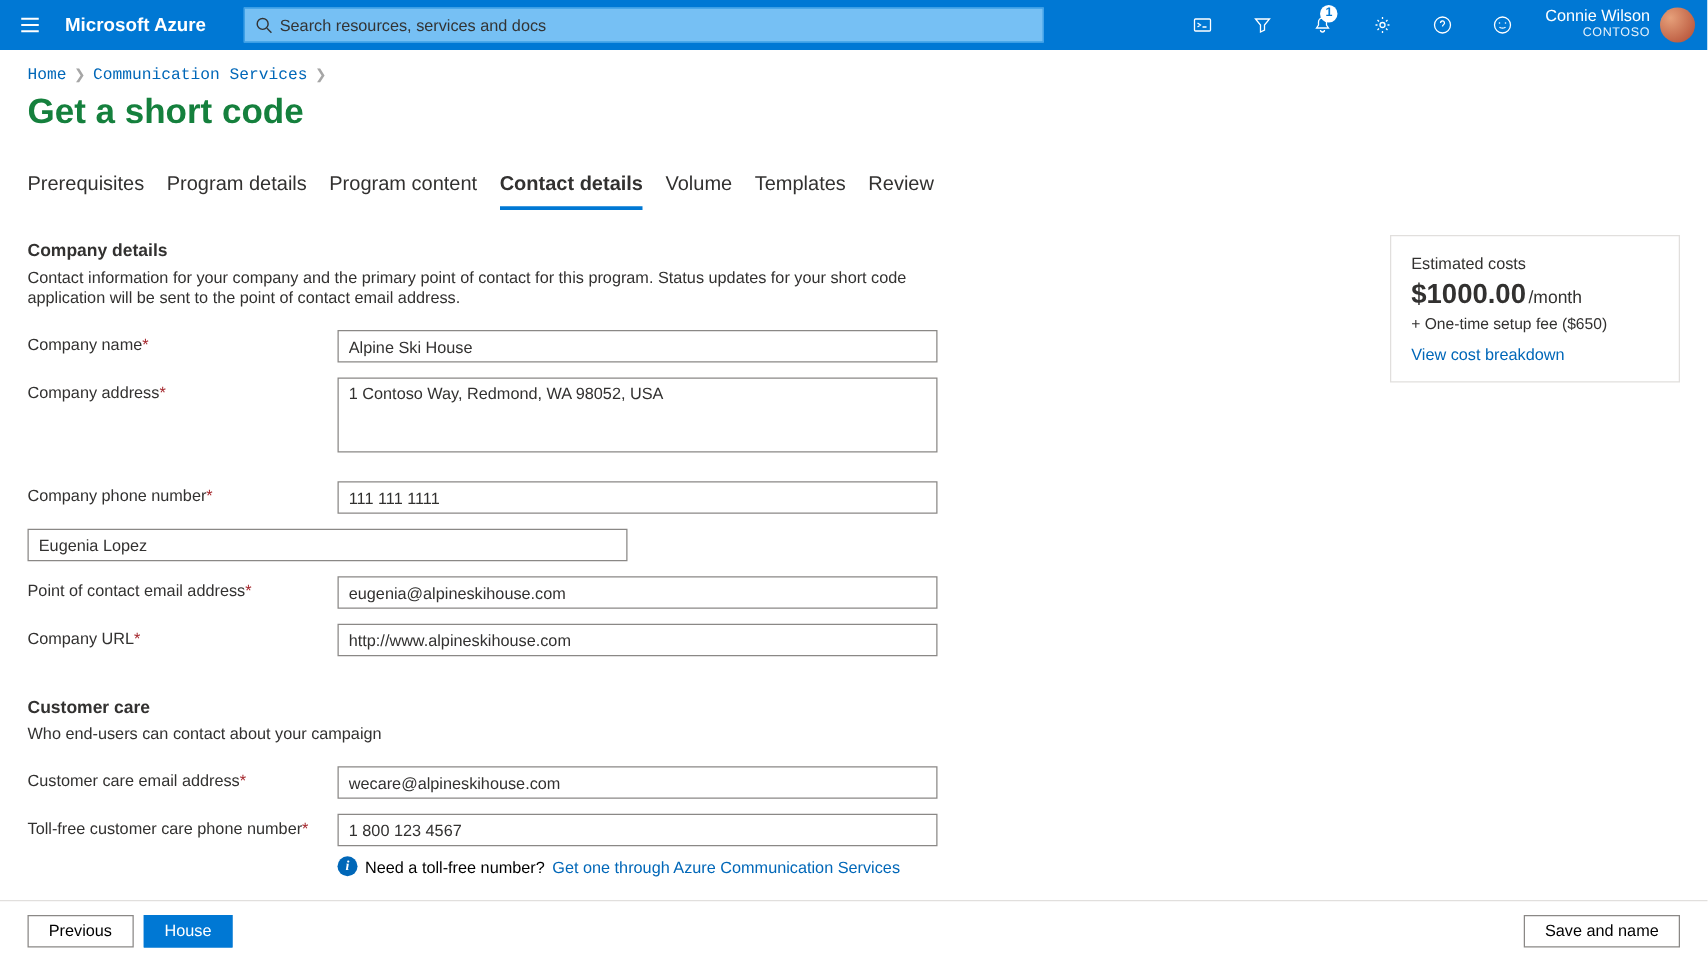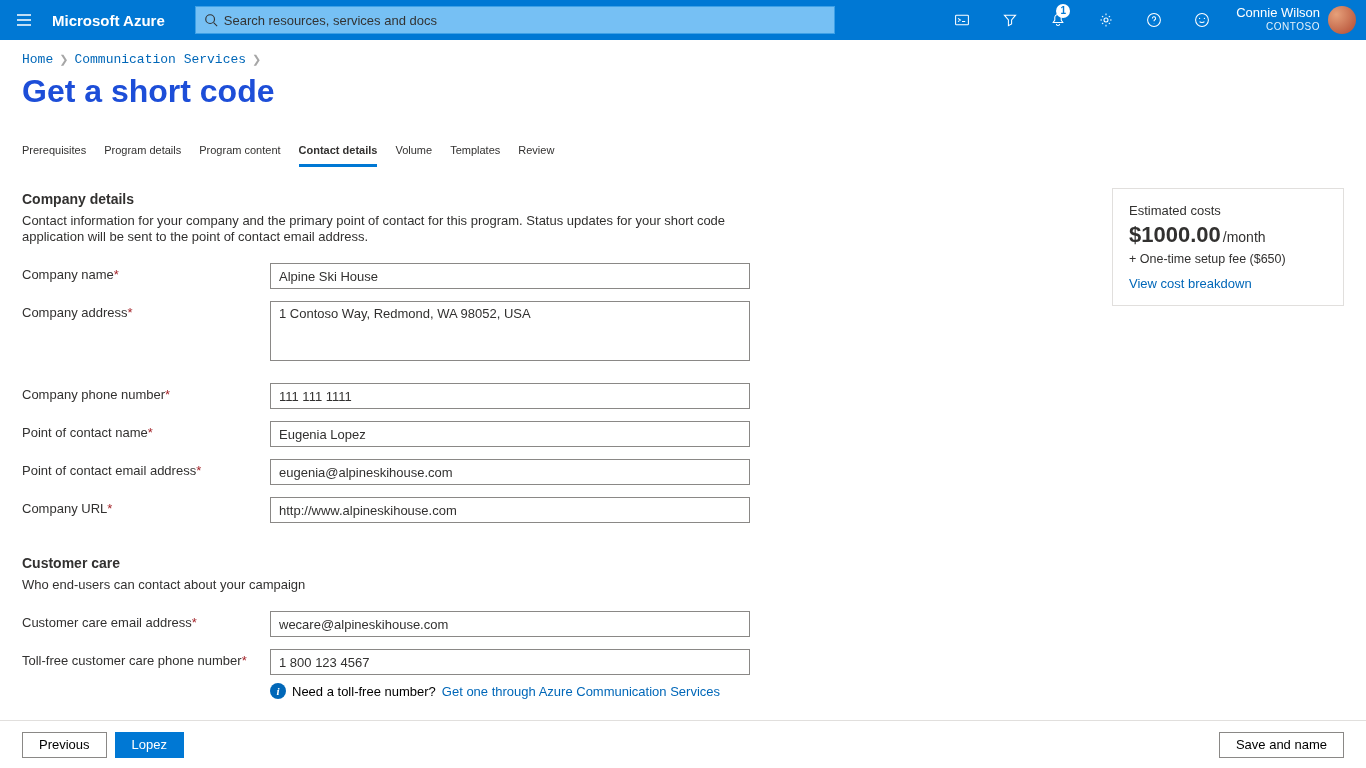--- a/index.html
+++ b/index.html
@@ -22,24 +22,24 @@
   .account-text { text-align:right; font-size:12px; line-height:14px; margin-right:8px; }
   .account-text .name { font-size:13px; }
   .account-text .dir { font-size:10px; letter-spacing:0.5px; opacity:0.9; }
   .avatar { width:28px; height:28px; border-radius:50%; background: radial-gradient(circle at 30% 30%, #e6a07a, #b04830); }
 
   
   .page { padding: 12px 22px 0 22px; height: calc(768px - 40px - 48px); overflow:hidden; position:relative; }
   .breadcrumb { font-size:13px; color:#605e5c; display:flex; align-items:center; gap:6px; }
   .breadcrumb a { color:#0067b8; text-decoration:none; cursor:pointer;font-family:Liberation Mono, monospace; }
   .chevron { color:#a6a6a6; font-size:11px; }
-  h1.title { font-size:32px; font-weight:600; color:#1d4ed8; margin-top:6px; }
-
-  
-  .tabs { display:flex; gap:18px; margin-top:34px; border-bottom:none; font-size:11px; }
+  h1.title { font-size:28px; font-weight:600; color:#15803d; margin-top:6px; }
+
+  
+  .tabs { display:flex; gap:18px; margin-top:34px; border-bottom:none; font-size:16px; }
   .tab { padding-bottom:8px; color:#323130; cursor:pointer; border-bottom:2px solid transparent; }
   .tab.active { font-weight:600; border-bottom:3px solid #0078d4; }
 
   
   .content { display:flex; margin-top:24px; }
   .form-col { width: 760px; }
   .section-title { font-size:14px; font-weight:600; color:#323130; }
   .section-desc { font-size:13px; color:#323130; margin-top:6px; max-width:720px; line-height:16px; }
   .field-row { display:flex; align-items:flex-start; margin-top:18px; }
   .field-row.tight { margin-top:12px; }
@@ -171,21 +171,20 @@
         <div class="label"><span>Company address</span><span class="req">*</span></div>
         <div class="control"><textarea style="">1 Contoso Way, Redmond, WA 98052, USA</textarea></div>
       </div>
 
       <div class="field-row">
         <div class="label"><span>Company phone number</span><span class="req">*</span></div>
         <div class="control"><input type="text" value="111 111 1111" style=""></div>
       </div>
 
       <div class="field-row tight">
-        <div class="label"><span>Point of contact name</span><span class="req">*</span></div>
         <div class="control"><input type="text" value="Eugenia Lopez" style=""></div>
       </div>
 
       <div class="field-row tight">
         <div class="label"><span>Point of contact email address</span><span class="req">*</span></div>
         <div class="control"><input type="text" value="eugenia@alpineskihouse.com" style=""></div>
       </div>
 
       <div class="field-row tight">
         <div class="label"><span>Company URL</span><span class="req">*</span></div>
@@ -222,16 +221,16 @@
         <span class="per">/month</span>
     </div>
     <div class="fee">+ One-time setup fee ($650)</div>
     <a>View cost breakdown</a>
   </div>
 
 </div>
 
 <div class="footer">
   <button class="btn">Previous</button>
-  <button class="btn primary">Lopez</button>
+  <button class="btn primary">House</button>
   <div class="spacer"></div>
   <button class="btn">Save and name</button>
 </div>
 
 </body></html>

